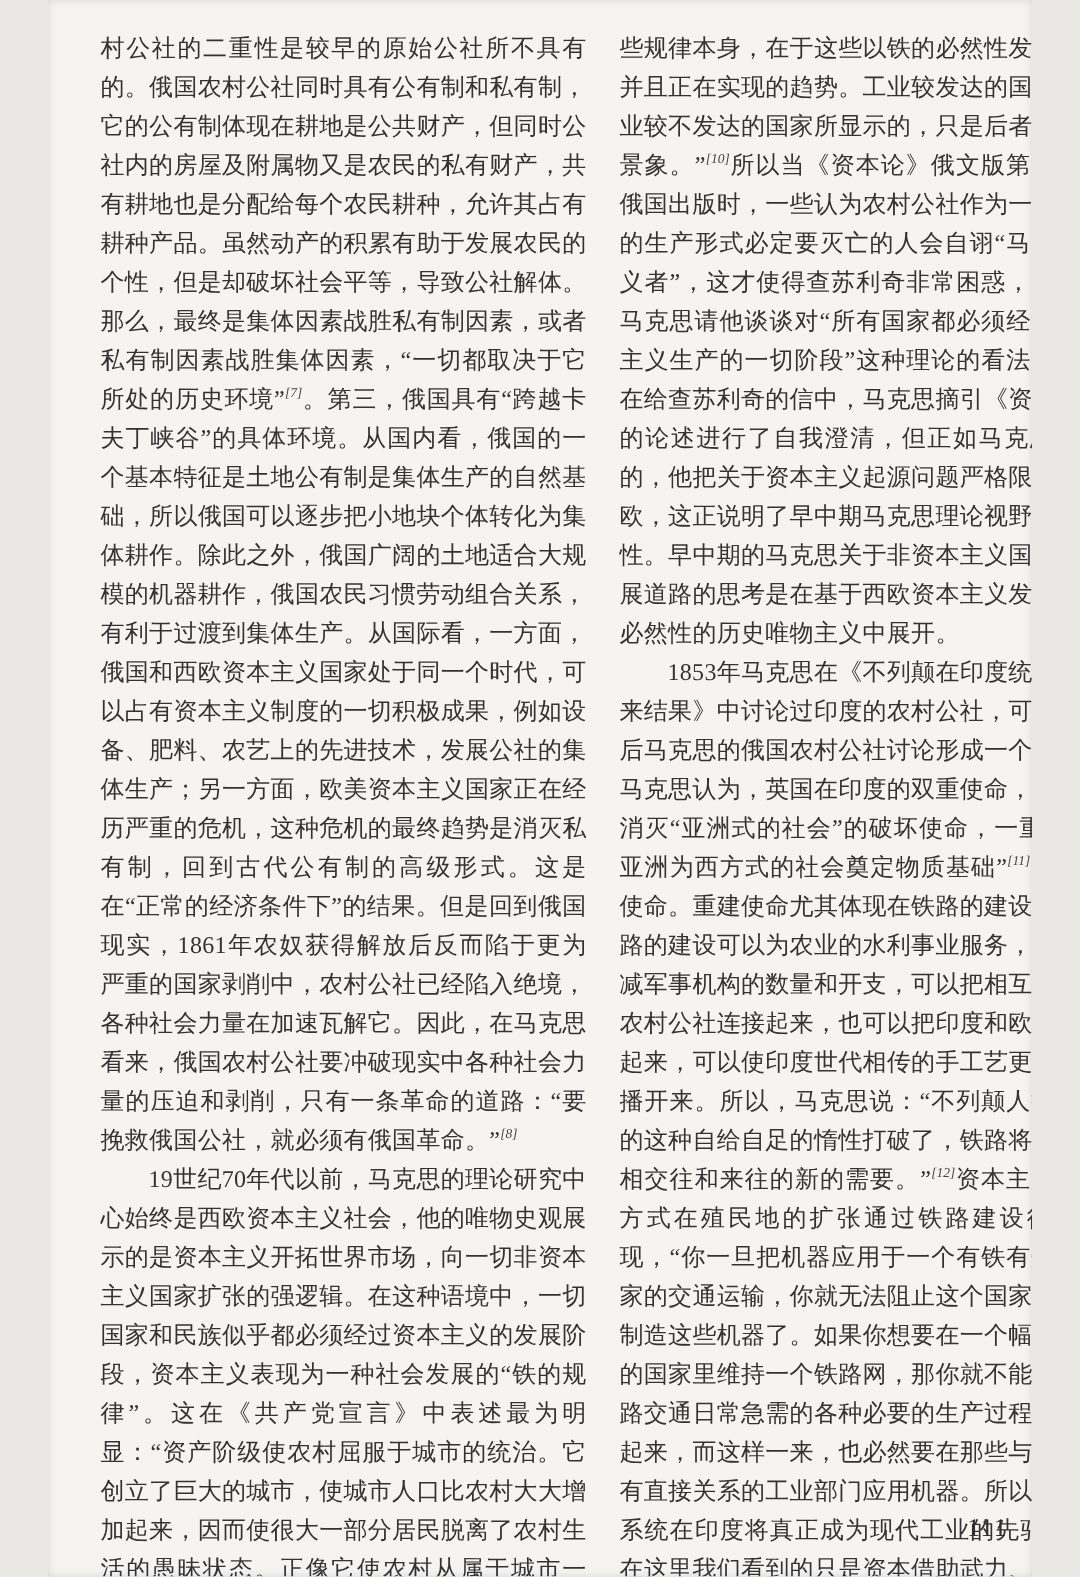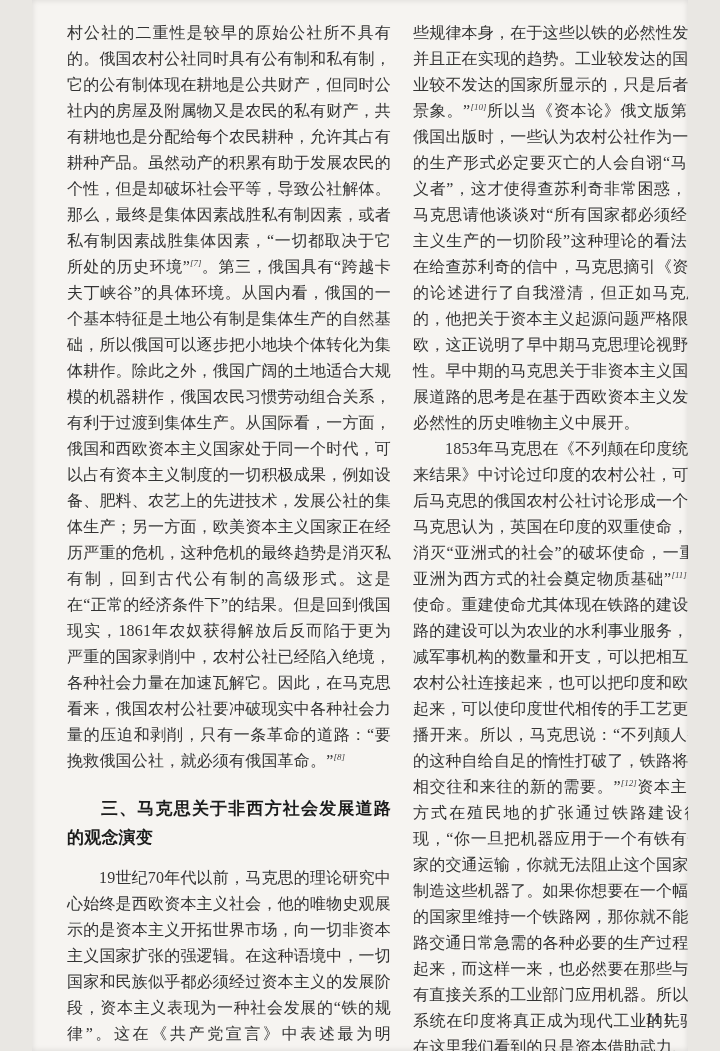--- a/index.html
+++ b/index.html
@@ -53,21 +53,20 @@
     color:#2e2e2e;
     font-family:"Liberation Serif", serif;
   }
 </style>
 </head>
 <body>
 
 <div class="page">
   <div class="col left">
       <div class="para">村公社的二重性是较早的原始公社所不具有的。俄国农村公社同时具有公有制和私有制，它的公有制体现在耕地是公共财产，但同时公社内的房屋及附属物又是农民的私有财产，共有耕地也是分配给每个农民耕种，允许其占有耕种产品。虽然动产的积累有助于发展农民的个性，但是却破坏社会平等，导致公社解体。那么，最终是集体因素战胜私有制因素，或者私有制因素战胜集体因素，“一切都取决于它所处的历史环境”<sup class="fnote">[7]</sup>。第三，俄国具有“跨越卡夫丁峡谷”的具体环境。从国内看，俄国的一个基本特征是土地公有制是集体生产的自然基础，所以俄国可以逐步把小地块个体转化为集体耕作。除此之外，俄国广阔的土地适合大规模的机器耕作，俄国农民习惯劳动组合关系，有利于过渡到集体生产。从国际看，一方面，俄国和西欧资本主义国家处于同一个时代，可以占有资本主义制度的一切积极成果，例如设备、肥料、农艺上的先进技术，发展公社的集体生产；另一方面，欧美资本主义国家正在经历严重的危机，这种危机的最终趋势是消灭私有制，回到古代公有制的高级形式。这是在“正常的经济条件下”的结果。但是回到俄国现实，1861年农奴获得解放后反而陷于更为严重的国家剥削中，农村公社已经陷入绝境，各种社会力量在加速瓦解它。因此，在马克思看来，俄国农村公社要冲破现实中各种社会力量的压迫和剥削，只有一条革命的道路：“要挽救俄国公社，就必须有俄国革命。”<sup class="fnote">[8]</sup></div>
-      <div class="heading">三、马克思关于非西方社会发展道路的观念演变</div>
       <div class="para indent">19世纪70年代以前，马克思的理论研究中心始终是西欧资本主义社会，他的唯物史观展示的是资本主义开拓世界市场，向一切非资本主义国家扩张的强逻辑。在这种语境中，一切国家和民族似乎都必须经过资本主义的发展阶段，资本主义表现为一种社会发展的“铁的规律”。这在《共产党宣言》中表述最为明显：“资产阶级使农村屈服于城市的统治。它创立了巨大的城市，使城市人口比农村大大增加起来，因而使很大一部分居民脱离了农村生活的愚昧状态。正像它使农村从属于城市一样，它使未开化和半开化的国家从属于文明的国家，使农民的民族从属于资产阶级的民族，使东方从属于西方。”在《资本论》第一卷第一版序言中马克思也说：“问题本身并不在于资本主义生产的自然规律所引起的社会对抗的发展程度的高低。问题在于这</div>
     </div>
   <div class="col right">
       <div class="para">些规律本身，在于这些以铁的必然性发生作用并且正在实现的趋势。工业较发达的国家向工业较不发达的国家所显示的，只是后者未来的景象。”<sup class="fnote">[10]</sup>所以当《资本论》俄文版第一版在俄国出版时，一些认为农村公社作为一种落后的生产形式必定要灭亡的人会自诩“马克思主义者”，这才使得查苏利奇非常困惑，写信给马克思请他谈谈对“所有国家都必须经过资本主义生产的一切阶段”这种理论的看法。尽管在给查苏利奇的信中，马克思摘引《资本论》的论述进行了自我澄清，但正如马克思所说的，他把关于资本主义起源问题严格限制在西欧，这正说明了早中期马克思理论视野的局限性。早中期的马克思关于非资本主义国家的发展道路的思考是在基于西欧资本主义发展的强必然性的历史唯物主义中展开。</div>
       <div class="para indent">1853年马克思在《不列颠在印度统治的未来结果》中讨论过印度的农村公社，可以与之后马克思的俄国农村公社讨论形成一个比照。马克思认为，英国在印度的双重使命，一重是消灭“亚洲式的社会”的破坏使命，一重是“在亚洲为西方式的社会奠定物质基础”<sup class="fnote">[11]</sup>的重建使命。重建使命尤其体现在铁路的建设上，铁路的建设可以为农业的水利事业服务，可以缩减军事机构的数量和开支，可以把相互孤立的农村公社连接起来，也可以把印度和欧洲联系起来，可以使印度世代相传的手工艺更广地传播开来。所以，马克思说：“不列颠人把村庄的这种自给自足的惰性打破了，铁路将造成互相交往和来往的新的需要。”<sup class="fnote">[12]</sup>资本主义生产方式在殖民地的扩张通过铁路建设得到实现，“你一旦把机器应用于一个有铁有煤的国家的交通运输，你就无法阻止这个国家自己去制造这些机器了。如果你想要在一个幅员广大的国家里维持一个铁路网，那你就不能不把铁路交通日常急需的各种必要的生产过程都建立起来，而这样一来，也必然要在那些与铁路没有直接关系的工业部门应用机器。所以，铁路系统在印度将真正成为现代工业的先驱”<sup class="fnote">[13]</sup>。在这里我们看到的只是资本借助武力、世界市场和现代生产力对非资本主义国家的绝对统治，而农村公社只是一种摧枯拉朽的生产形式。</div>
     </div>
   <div class="page-number">111</div>
 </div>
 
 </body></html>

